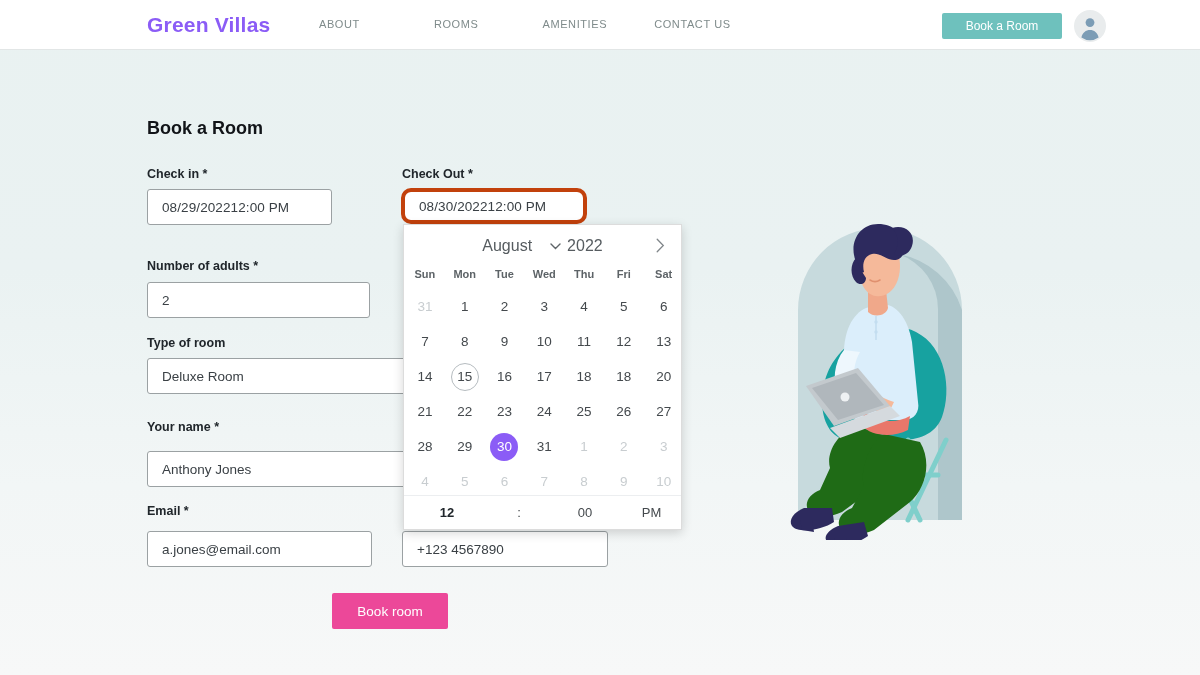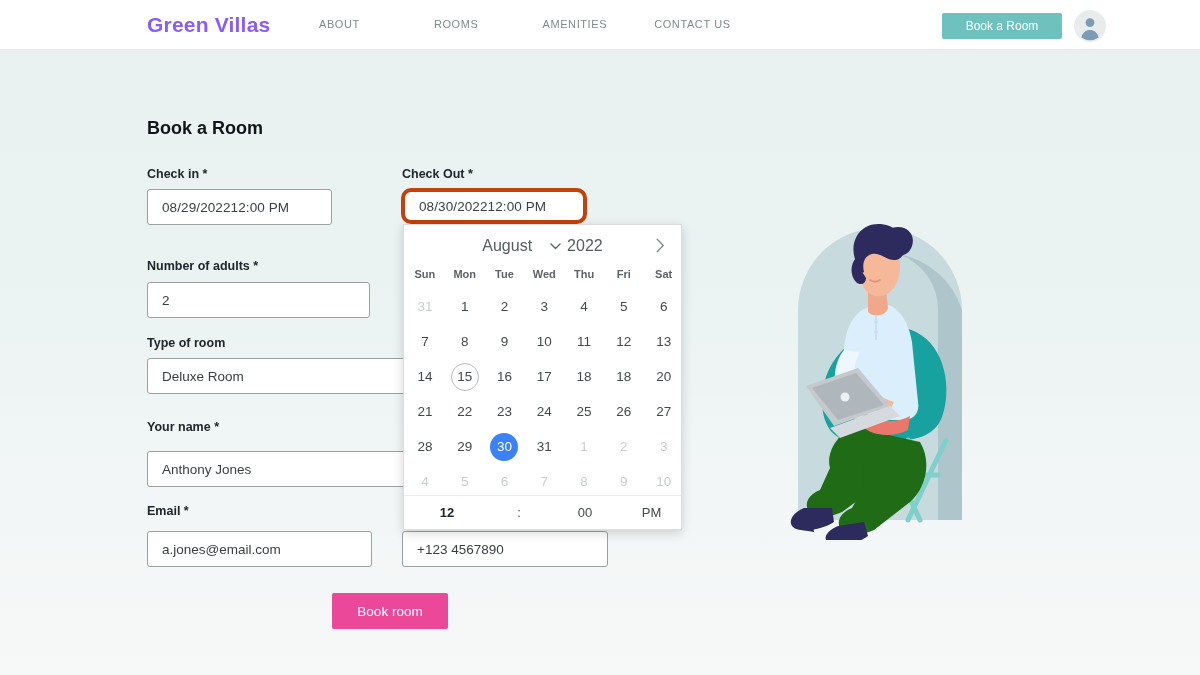--- a/index.html
+++ b/index.html
@@ -153,21 +153,21 @@
     height: 35px;
     display: flex; align-items: center; justify-content: center;
     font-size: 13.5px; color: #44494d; cursor: pointer;
   }
   .day.muted { color: #c8cdd0; }
   .day .pill {
     width: 28px; height: 28px; border-radius: 50%;
     display: flex; align-items: center; justify-content: center;
   }
   .day.today .pill { border: 1px solid #b6bcc0; }
-  .day.selected .pill { background: #3b82f6; color: #ffffff; }
+  .day.selected .pill { background: #8b5cf6; color: #ffffff; }
   .dp-time {
     position: absolute; left: 0; bottom: 0;
     width: 277px; height: 34px;
     border-top: 1px solid #eceef0;
     display: flex; align-items: center;
     font-size: 13px; color: #44494d;
   }
   .dp-time .t-hour   { width: 86px; text-align: center; font-weight: bold; color: #20262b; cursor: pointer; }
   .dp-time .t-colon  { width: 58px; text-align: center; }
   .dp-time .t-min    { width: 74px; text-align: center; cursor: pointer; }

